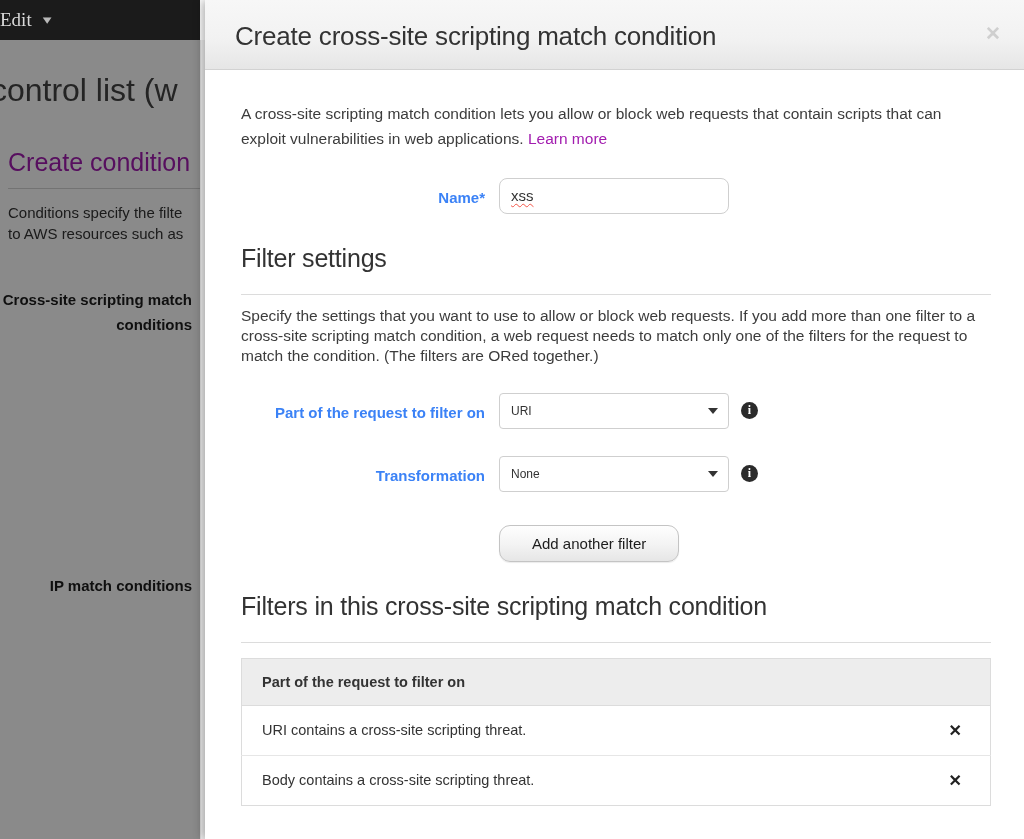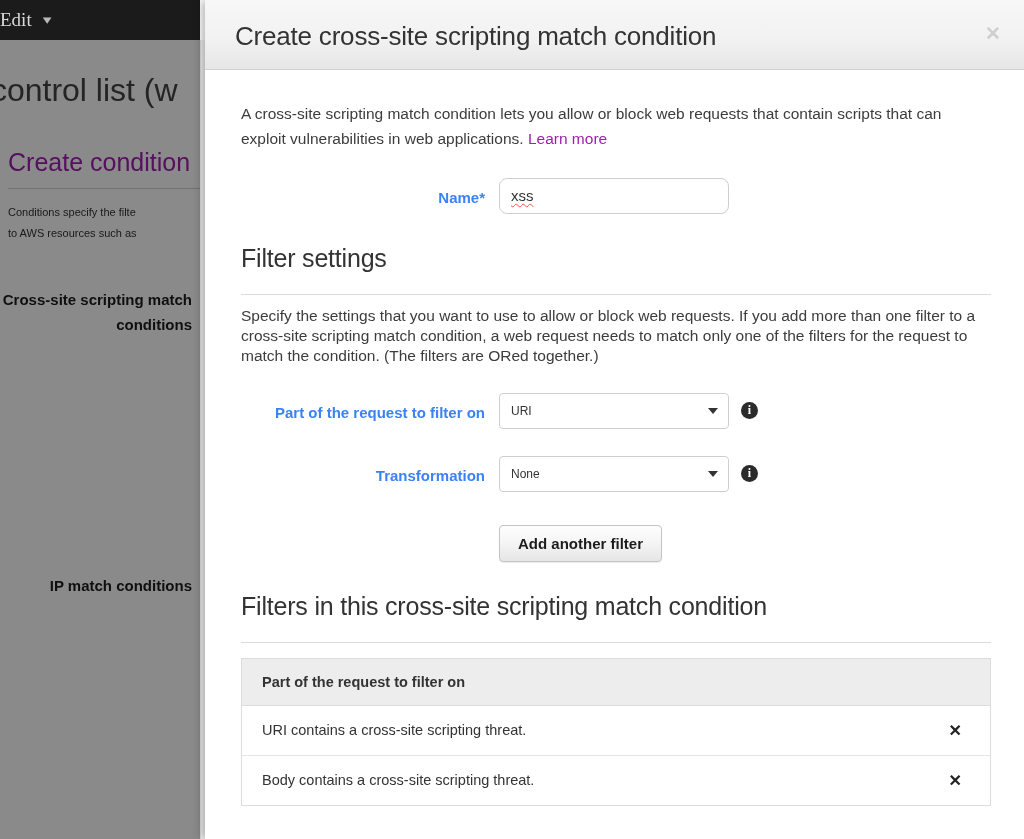--- a/index.html
+++ b/index.html
@@ -61,21 +61,21 @@
   .bg-h2 {
     position: absolute; left: 8px; top: 108px;
     font-size: 25px; color: #a21caf; white-space: nowrap;
   }
   .bg-rule {
     position: absolute; left: 8px; top: 148px;
     width: 230px; height: 1px; background: #d5d5d5;
   }
   .bg-p {
     position: absolute; left: 8px; top: 162px;
-    font-size: 11px; color: #333; line-height: 21px;
+    font-size: 15px; color: #333; line-height: 21px;
     width: 240px; white-space: nowrap;
   }
   .bg-lbl {
     position: absolute; right: 8px;
     font-size: 15px; font-weight: bold; color: #1c1c1c;
     text-align: right; line-height: 25px; width: 190px;
   }
   #bg-lbl-xss { top: 247px; }
   #bg-lbl-ip  { top: 533px; }
 
@@ -213,27 +213,27 @@
     margin-left: 12px;
     margin-top: 9px;
     cursor: pointer;
     flex: 0 0 auto;
   }
 
   
   .btn-row { margin-top: 33px; padding-left: 258px; }
   .btn {
     display: inline-block;
-    padding: 9px 18px;
+    padding: 9px 32px;
     font-size: 15px;
-    font-weight: bold;
+    font-weight: normal;
     color: #1c1c1c;
     background: linear-gradient(to bottom, #fefefe 0%, #f4f4f4 50%, #e6e6e6 100%);
     border: 1px solid #c4c4c4;
-    border-radius: 4px;
+    border-radius: 11px;
     box-shadow: 0 1px 1px rgba(0,0,0,0.08);
     cursor: pointer;
   }
 
   
   .filters-table {
     margin-top: 15px;
     width: 750px;
     border: 1px solid #dcdcdc;
     border-collapse: collapse;

